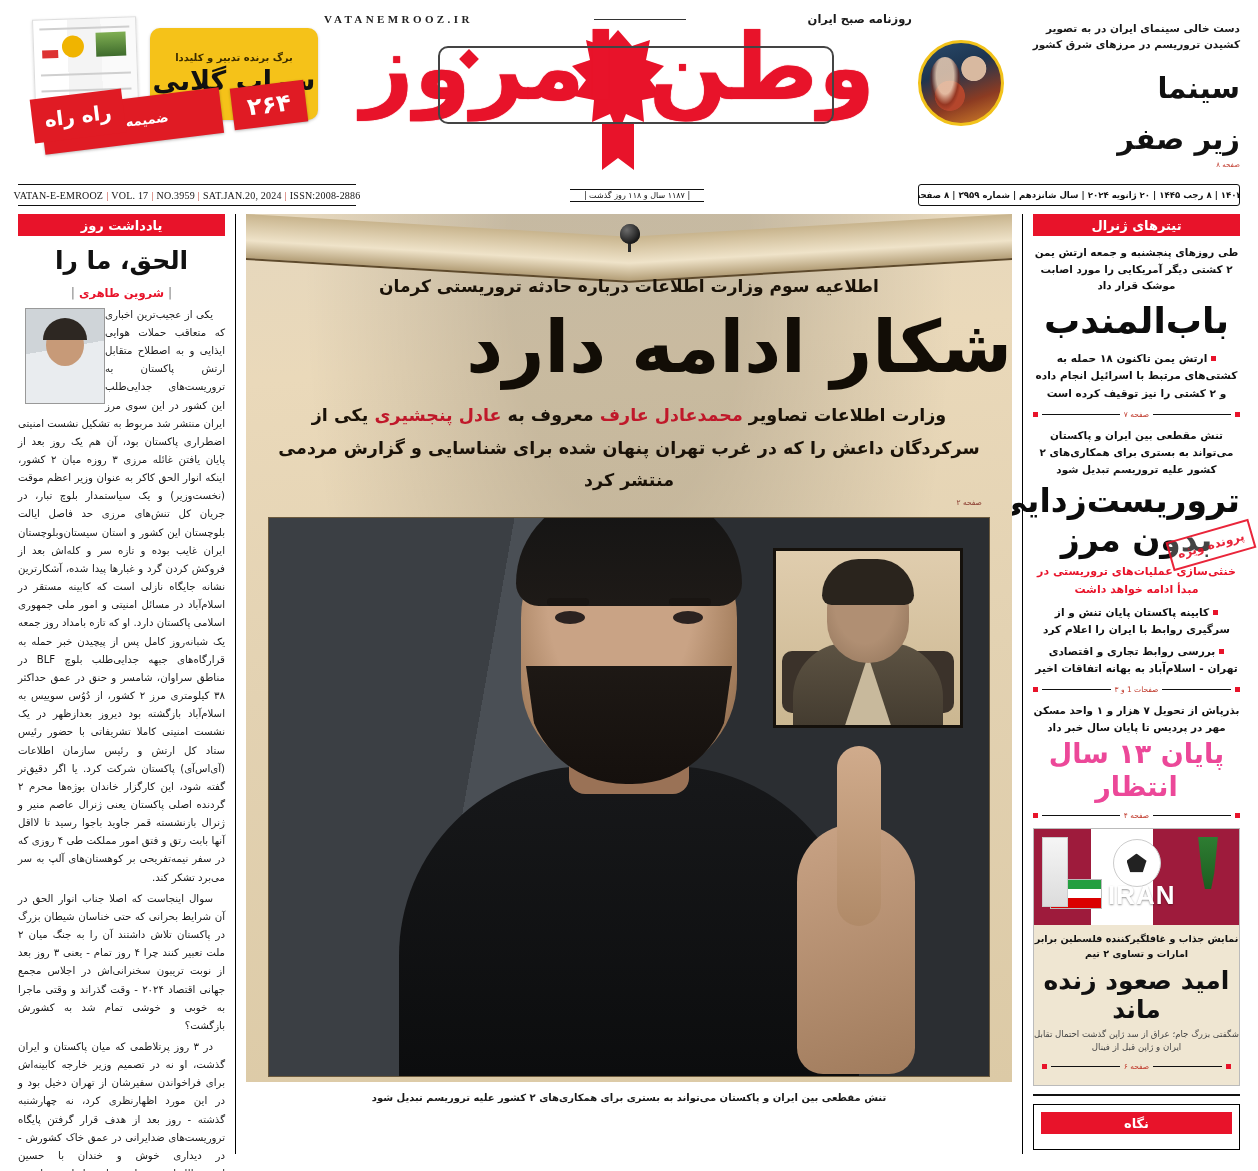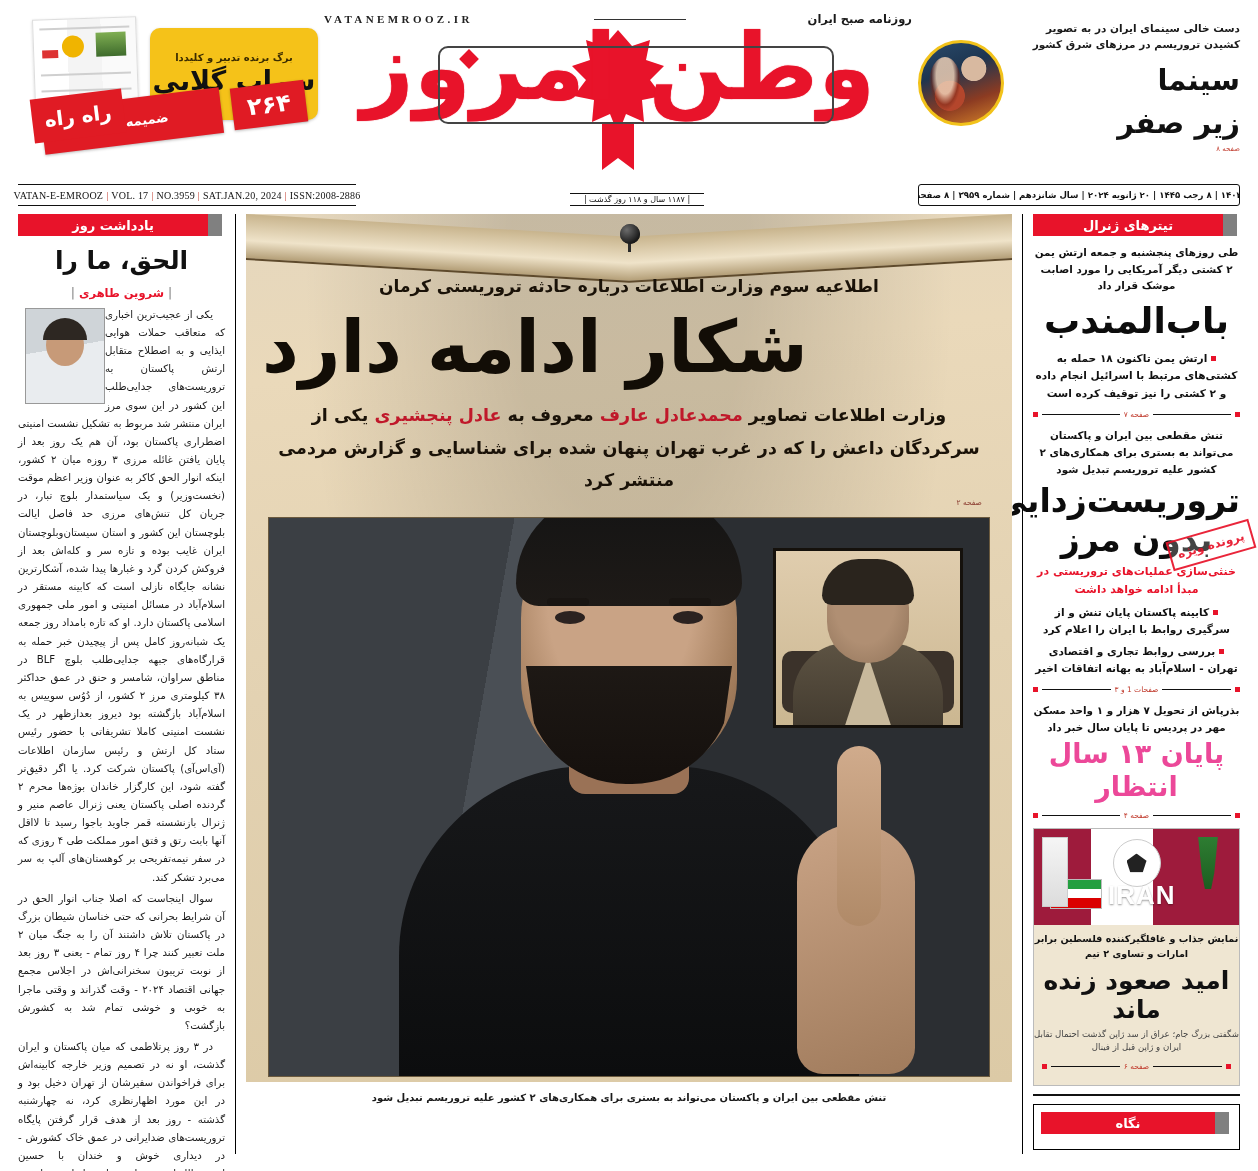--- a/index.html
+++ b/index.html
@@ -43,21 +43,21 @@
       linear-gradient(160deg, #2a4a6b 0%, #1d3550 35%, #8c3b22 70%, #d4832a 100%);
     flex: 0 0 auto; margin-top: 24px; position: relative; overflow: hidden;
   }
   .cine-poster::after{
     content:""; position:absolute; left:10%; top:18%; width:40%; height:66%;
     background: radial-gradient(ellipse at 50% 35%, rgba(235,205,180,.85) 0 38%, rgba(120,40,25,.5) 60%, transparent 72%);
     border-radius:50%;
   }
   .cine-text { flex: 1; text-align: right; padding-top: 4px; }
   .cine-kicker { font-size: 10.5px; line-height: 1.55; color: #1a1a1a; font-weight: 600; }
-  .cine-title { font-size: 29px; font-weight: 800; color: #111; line-height: 1.08; margin-top: 12px; letter-spacing: -.5px; }
+  .cine-title { font-size: 29px; font-weight: 800; color: #111; line-height: 1.08; margin-top: 20px; letter-spacing: -.5px; }
   .cine-page { font-size: 7px; color: #c0392b; margin-top: 6px; }
 
   
   .logo-block {
     flex: 1; position: relative; display: flex;
     flex-direction: column; align-items: center; justify-content: flex-start;
     padding-top: 2px;
   }
   .logo-toprow {
     width: 100%; display: flex; justify-content: space-between;
@@ -136,42 +136,42 @@
     color:#fff; font-size:20px; font-weight:900;
   }
 
   
   .inforow { display: flex; direction: rtl; align-items: stretch; height: 22px; margin-top: 2px; }
   .info-fa {
     width: 322px; border: 1px solid #111; border-radius: 3px;
     display: flex; align-items: center; justify-content: center;
     font-size: 8.6px; color: #111; font-weight: 600; white-space: nowrap; overflow: hidden;
   }
-  .info-mid { flex: 1; display: flex; align-items: flex-end; justify-content: center; }
+  .info-mid { flex: 1; display: flex; align-items: center; justify-content: center; }
   .info-mid-inner {
     border-top: 1.4px solid #111; border-bottom: 1.4px solid #111;
     padding: 1px 14px; font-size: 8px; color: #111;
   }
   .info-en {
     width: 338px; border-top: 1.4px solid #111; border-bottom: 1.4px solid #111;
     display: flex; align-items: center; justify-content: center;
     font-family: "Liberation Serif", serif; font-size: 10px; color: #111;
     letter-spacing: .2px; white-space: nowrap; direction: ltr;
   }
   .info-en .sep { color: #c0392b; margin: 0 3px; }
 
   
   .content { display: flex; direction: rtl; margin-top: 8px; height: 940px; gap: 0; }
 
   .col-right { width: 218px; padding-left: 10px; border-left: 1px solid #000; }
   .col-main  { flex: 1; padding: 0 10px; }
   .col-left  { width: 218px; padding-right: 10px; border-right: 1px solid #000; }
 
   
-  .sec-head { display: flex; direction: rtl; align-items: stretch; height: 22px; margin-bottom: 8px; }
+  .sec-head { display: flex; direction: rtl; align-items: stretch; height: 22px; margin-bottom: 8px; flex-direction: column; }
   .sec-head .tag {
     flex: 1; background: #e8132a; color: #fff; font-size: 13px; font-weight: 800;
     display: flex; align-items: center; justify-content: center;
   }
   .sec-head .blk { width: 14px; background: #808080; margin-right: 3px; }
 
   
   .r-kicker { font-size: 10.4px; line-height: 1.6; text-align: center; color: #111; font-weight: 600; }
   .r-head {
     font-size: 36px; font-weight: 900; color: #0c0c0c; text-align: center;
@@ -283,24 +283,23 @@
               background: radial-gradient(circle at 34% 30%, #6b6b6b, #1b1b1b 70%); }
   .pin-nee { width: 3px; height: 10px; background: #2a2a2a; margin: -2px auto 0; }
 
   .pin-bot { position:absolute; left:50%; bottom:26px; transform:translateX(-50%); z-index:4;}
 
   .feat-kicker {
     position: relative; z-index: 3; text-align: center; padding-top: 58px;
     font-size: 17px; font-weight: 800; color: #1a1208; line-height: 1.75;
   }
   .feat-head {
-    position: relative; z-index: 3; text-align: left; margin-top: 8px;
+    position: relative; z-index: 3; text-align: right; margin-top: 8px;
     font-size: 72px; font-weight: 900; color: #120d06; letter-spacing: -3px;
     line-height: 1.05;
-    padding-left: 16px;
   }
   .feat-sub {
     position: relative; z-index: 3; text-align: center; margin: 14px 26px 0;
     font-size: 17.5px; font-weight: 700; color: #1a1208; line-height: 1.85;
   }
   .feat-sub b { color: #c0182a; }
   .feat-pagemark { position: relative; z-index: 3; text-align: right; padding: 2px 30px 0; font-size: 7.5px; color: #8a3a2e; }
 
   .photo-frame {
     position: relative; z-index: 3; margin: 10px 22px 0;

